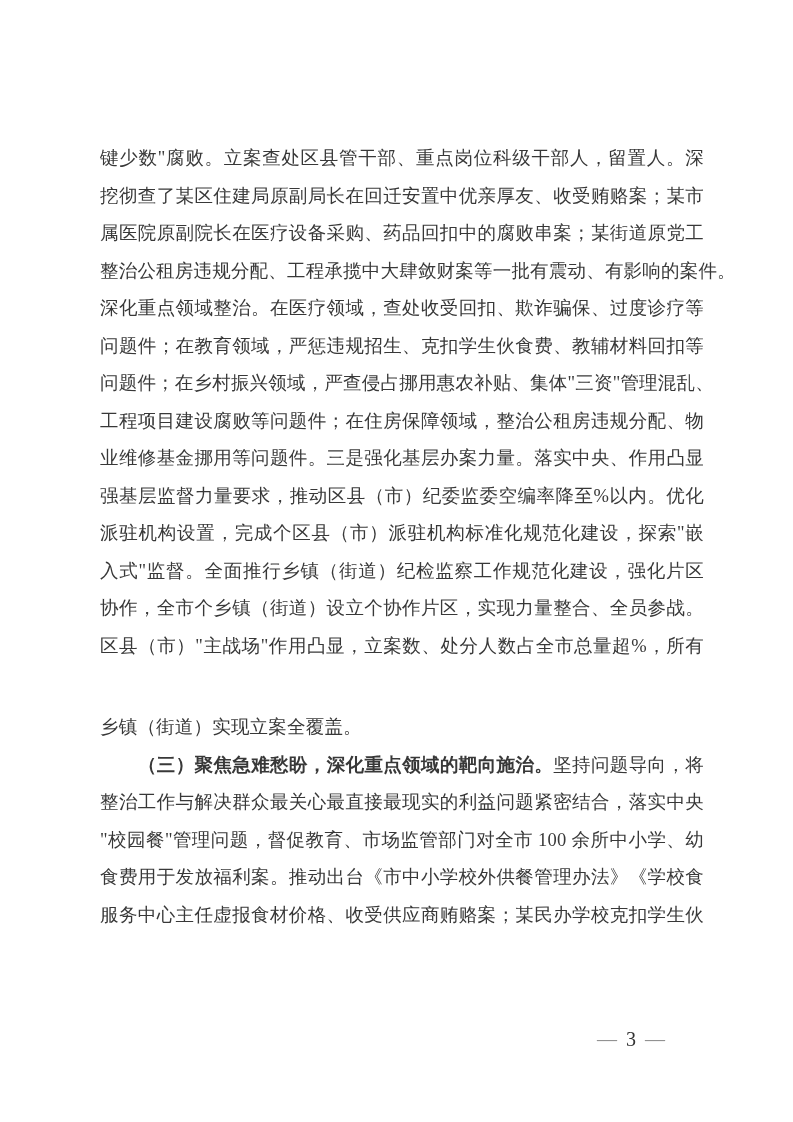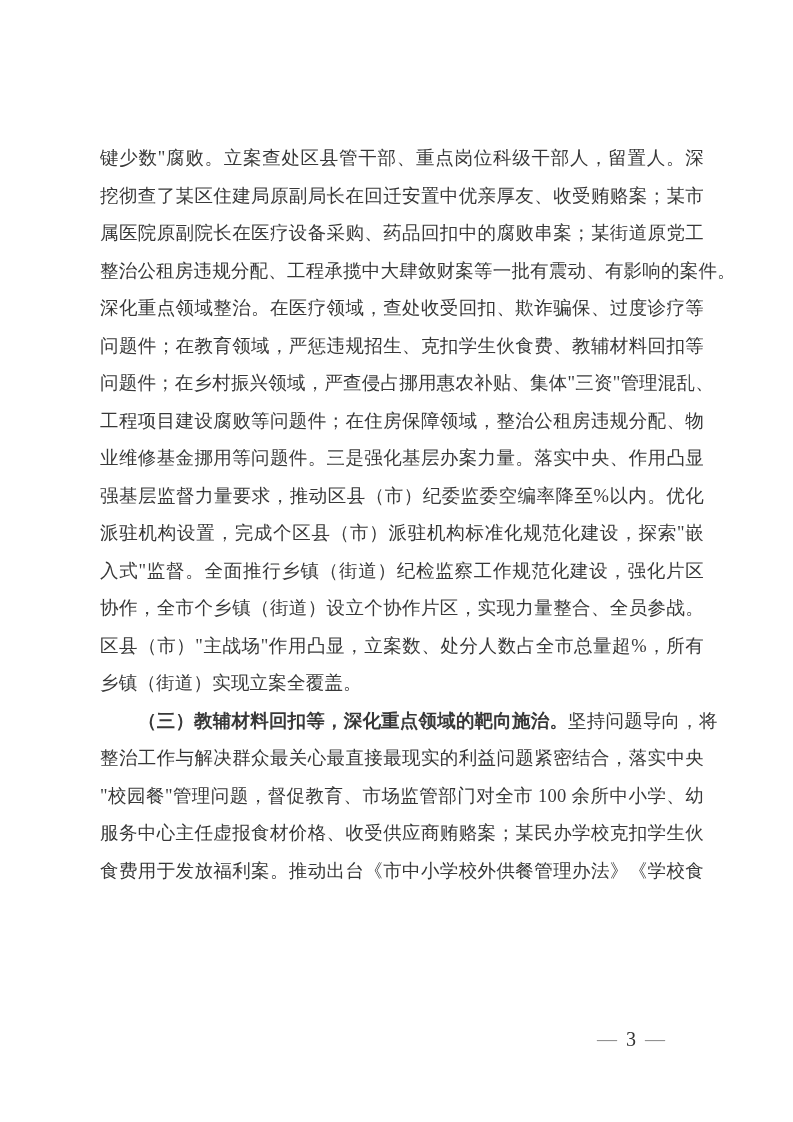--- a/index.html
+++ b/index.html
@@ -28,20 +28,21 @@
     height: 37.5px;
     white-space: nowrap;
     text-align: justify;
     text-align-last: justify;
     text-justify: inter-character;
     letter-spacing: 0.2px;
     font-weight: 400;
   }
   .line.para-end {
     text-align-last: left;
+    margin-top: 44px;
   }
   .line.indent {
     text-indent: 38px;
   }
   .heading-bold {
     font-weight: bold;
   }
   .page-number {
     position: absolute;
     left: 597px;
@@ -72,21 +73,21 @@
     <div class="line">问题件；在教育领域，严惩违规招生、克扣学生伙食费、教辅材料回扣等</div>
     <div class="line">问题件；在乡村振兴领域，严查侵占挪用惠农补贴、集体"三资"管理混乱、</div>
     <div class="line">工程项目建设腐败等问题件；在住房保障领域，整治公租房违规分配、物</div>
     <div class="line">业维修基金挪用等问题件。三是强化基层办案力量。落实中央、作用凸显</div>
     <div class="line">强基层监督力量要求，推动区县（市）纪委监委空编率降至%以内。优化</div>
     <div class="line">派驻机构设置，完成个区县（市）派驻机构标准化规范化建设，探索"嵌</div>
     <div class="line">入式"监督。全面推行乡镇（街道）纪检监察工作规范化建设，强化片区</div>
     <div class="line">协作，全市个乡镇（街道）设立个协作片区，实现力量整合、全员参战。</div>
     <div class="line">区县（市）"主战场"作用凸显，立案数、处分人数占全市总量超%，所有</div>
     <div class="line para-end">乡镇（街道）实现立案全覆盖。</div>
-    <div class="line indent"><span class="heading-bold">（三）教辅材料回扣等，深化重点领域的靶向施治。</span><span>坚持问题导向，将</span></div>
+    <div class="line indent"><span class="heading-bold">（三）聚焦急难愁盼，深化重点领域的靶向施治。</span><span>坚持问题导向，将</span></div>
     <div class="line">整治工作与解决群众最关心最直接最现实的利益问题紧密结合，落实中央</div>
     <div class="line">"校园餐"管理问题，督促教育、市场监管部门对全市 100 余所中小学、幼</div>
+    <div class="line">食费用于发放福利案。推动出台《市中小学校外供餐管理办法》《学校食</div>
     <div class="line">服务中心主任虚报食材价格、收受供应商贿赂案；某民办学校克扣学生伙</div>
-    <div class="line">食费用于发放福利案。推动出台《市中小学校外供餐管理办法》《学校食</div>
   </div>
 
   <div class="page-number"><span class="dash">—</span><span class="num">3</span><span class="dash">—</span></div>
 </div>
 
 </body></html>

